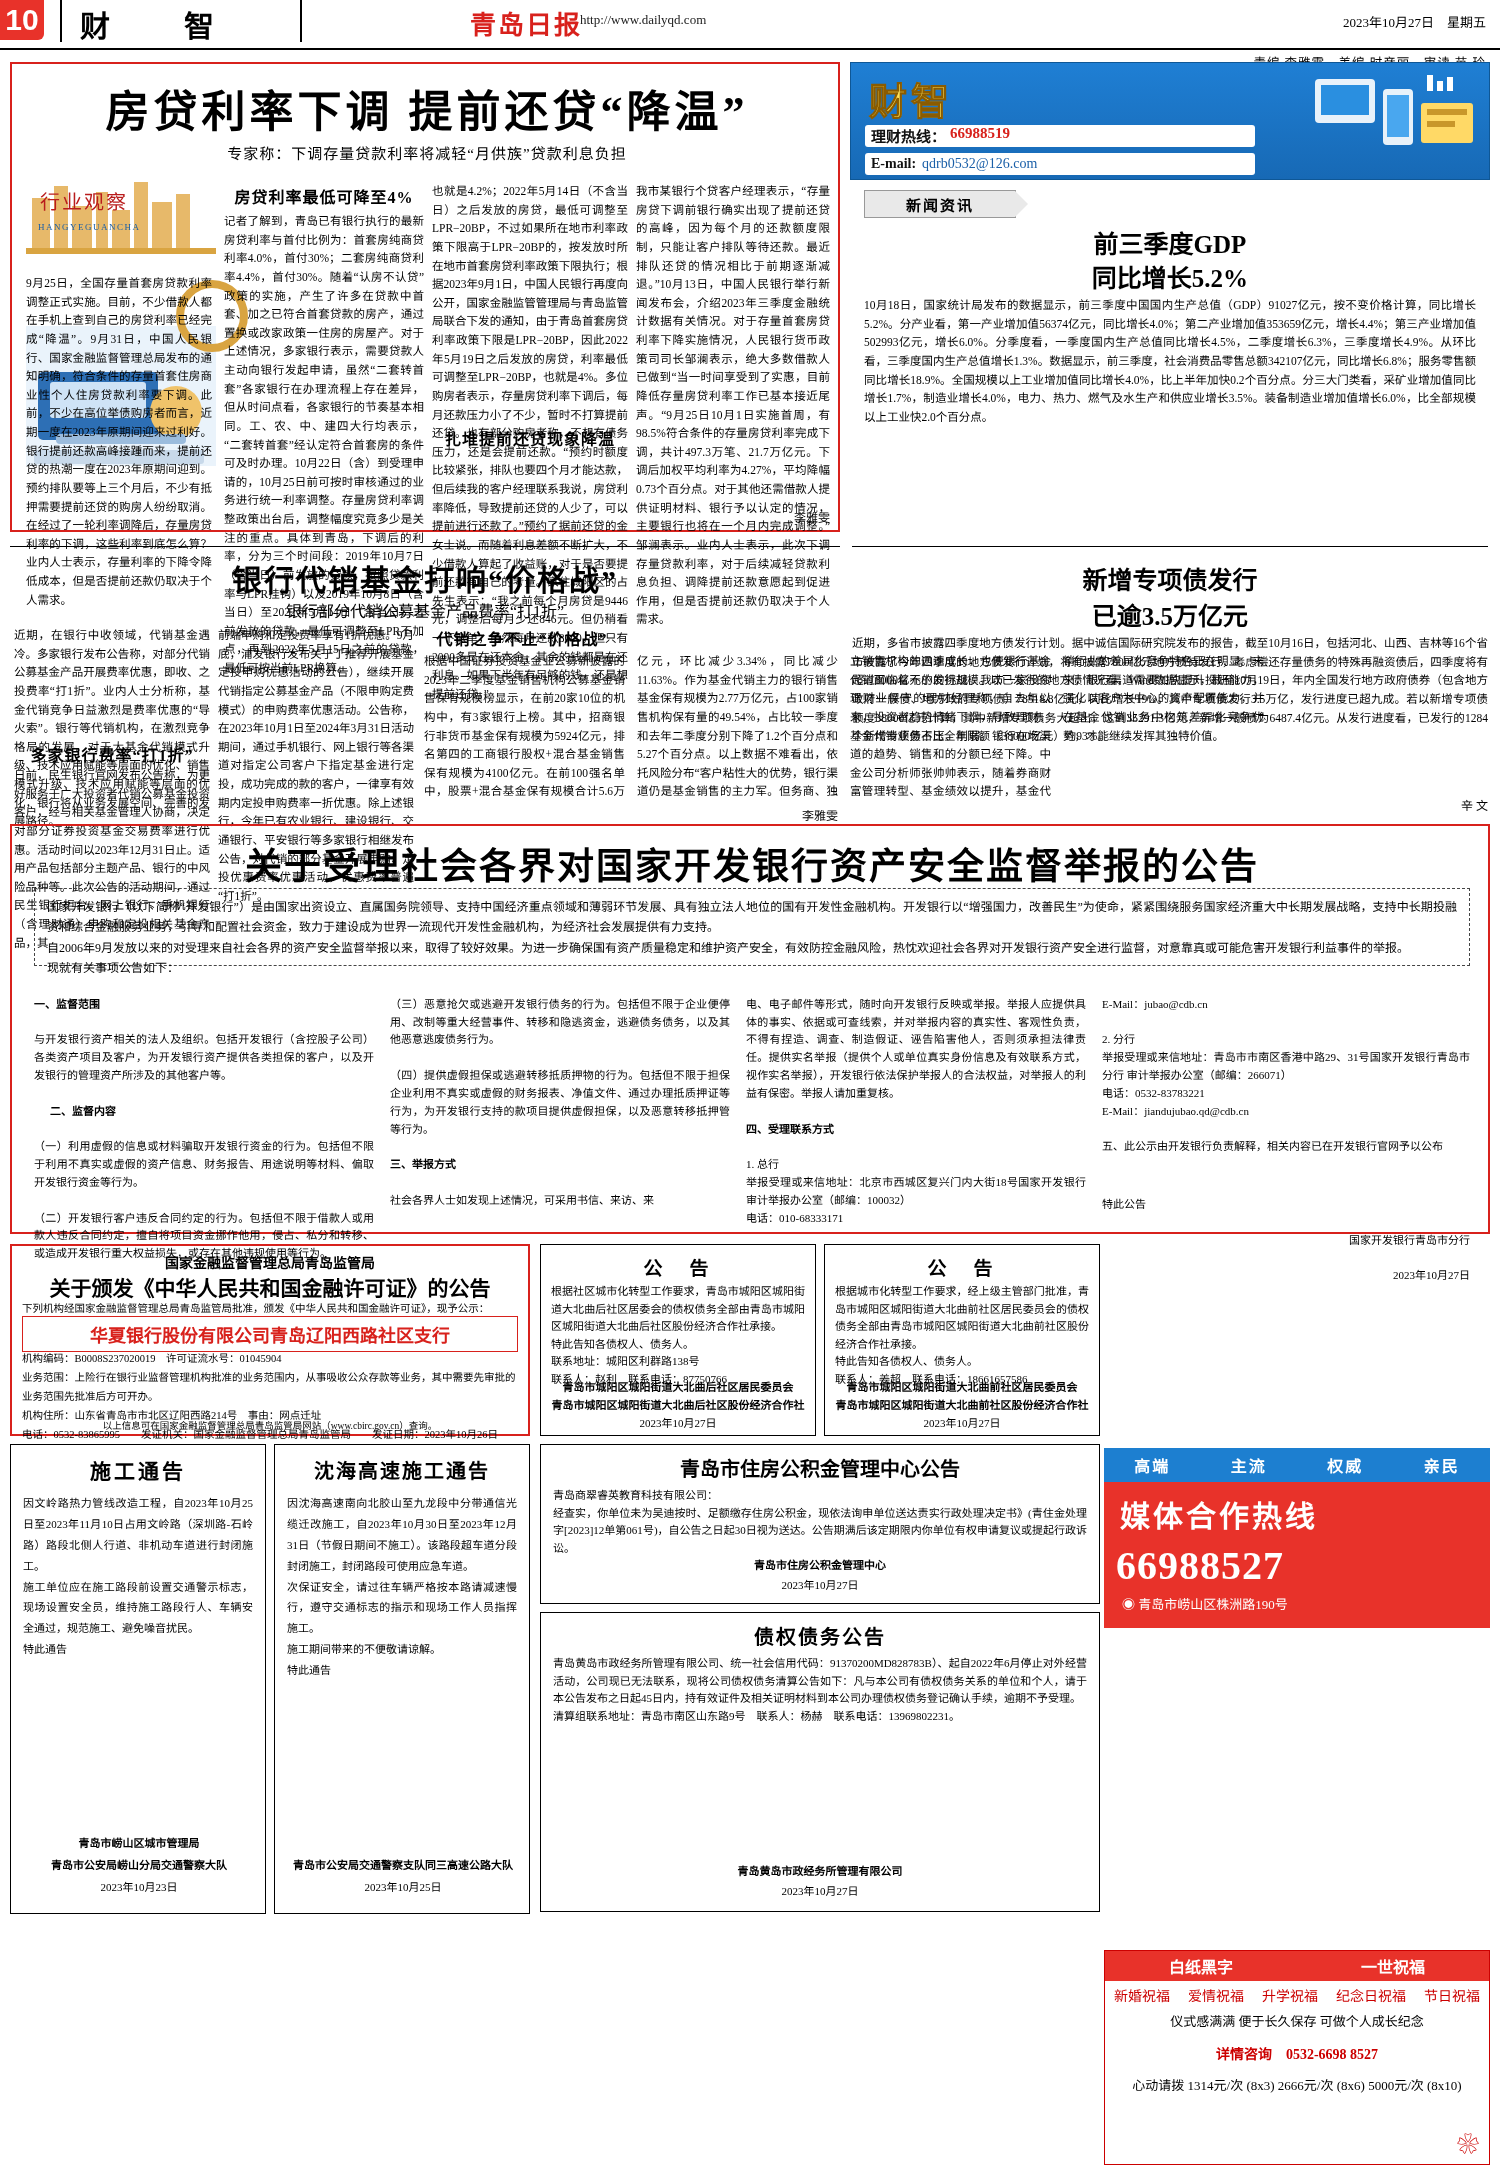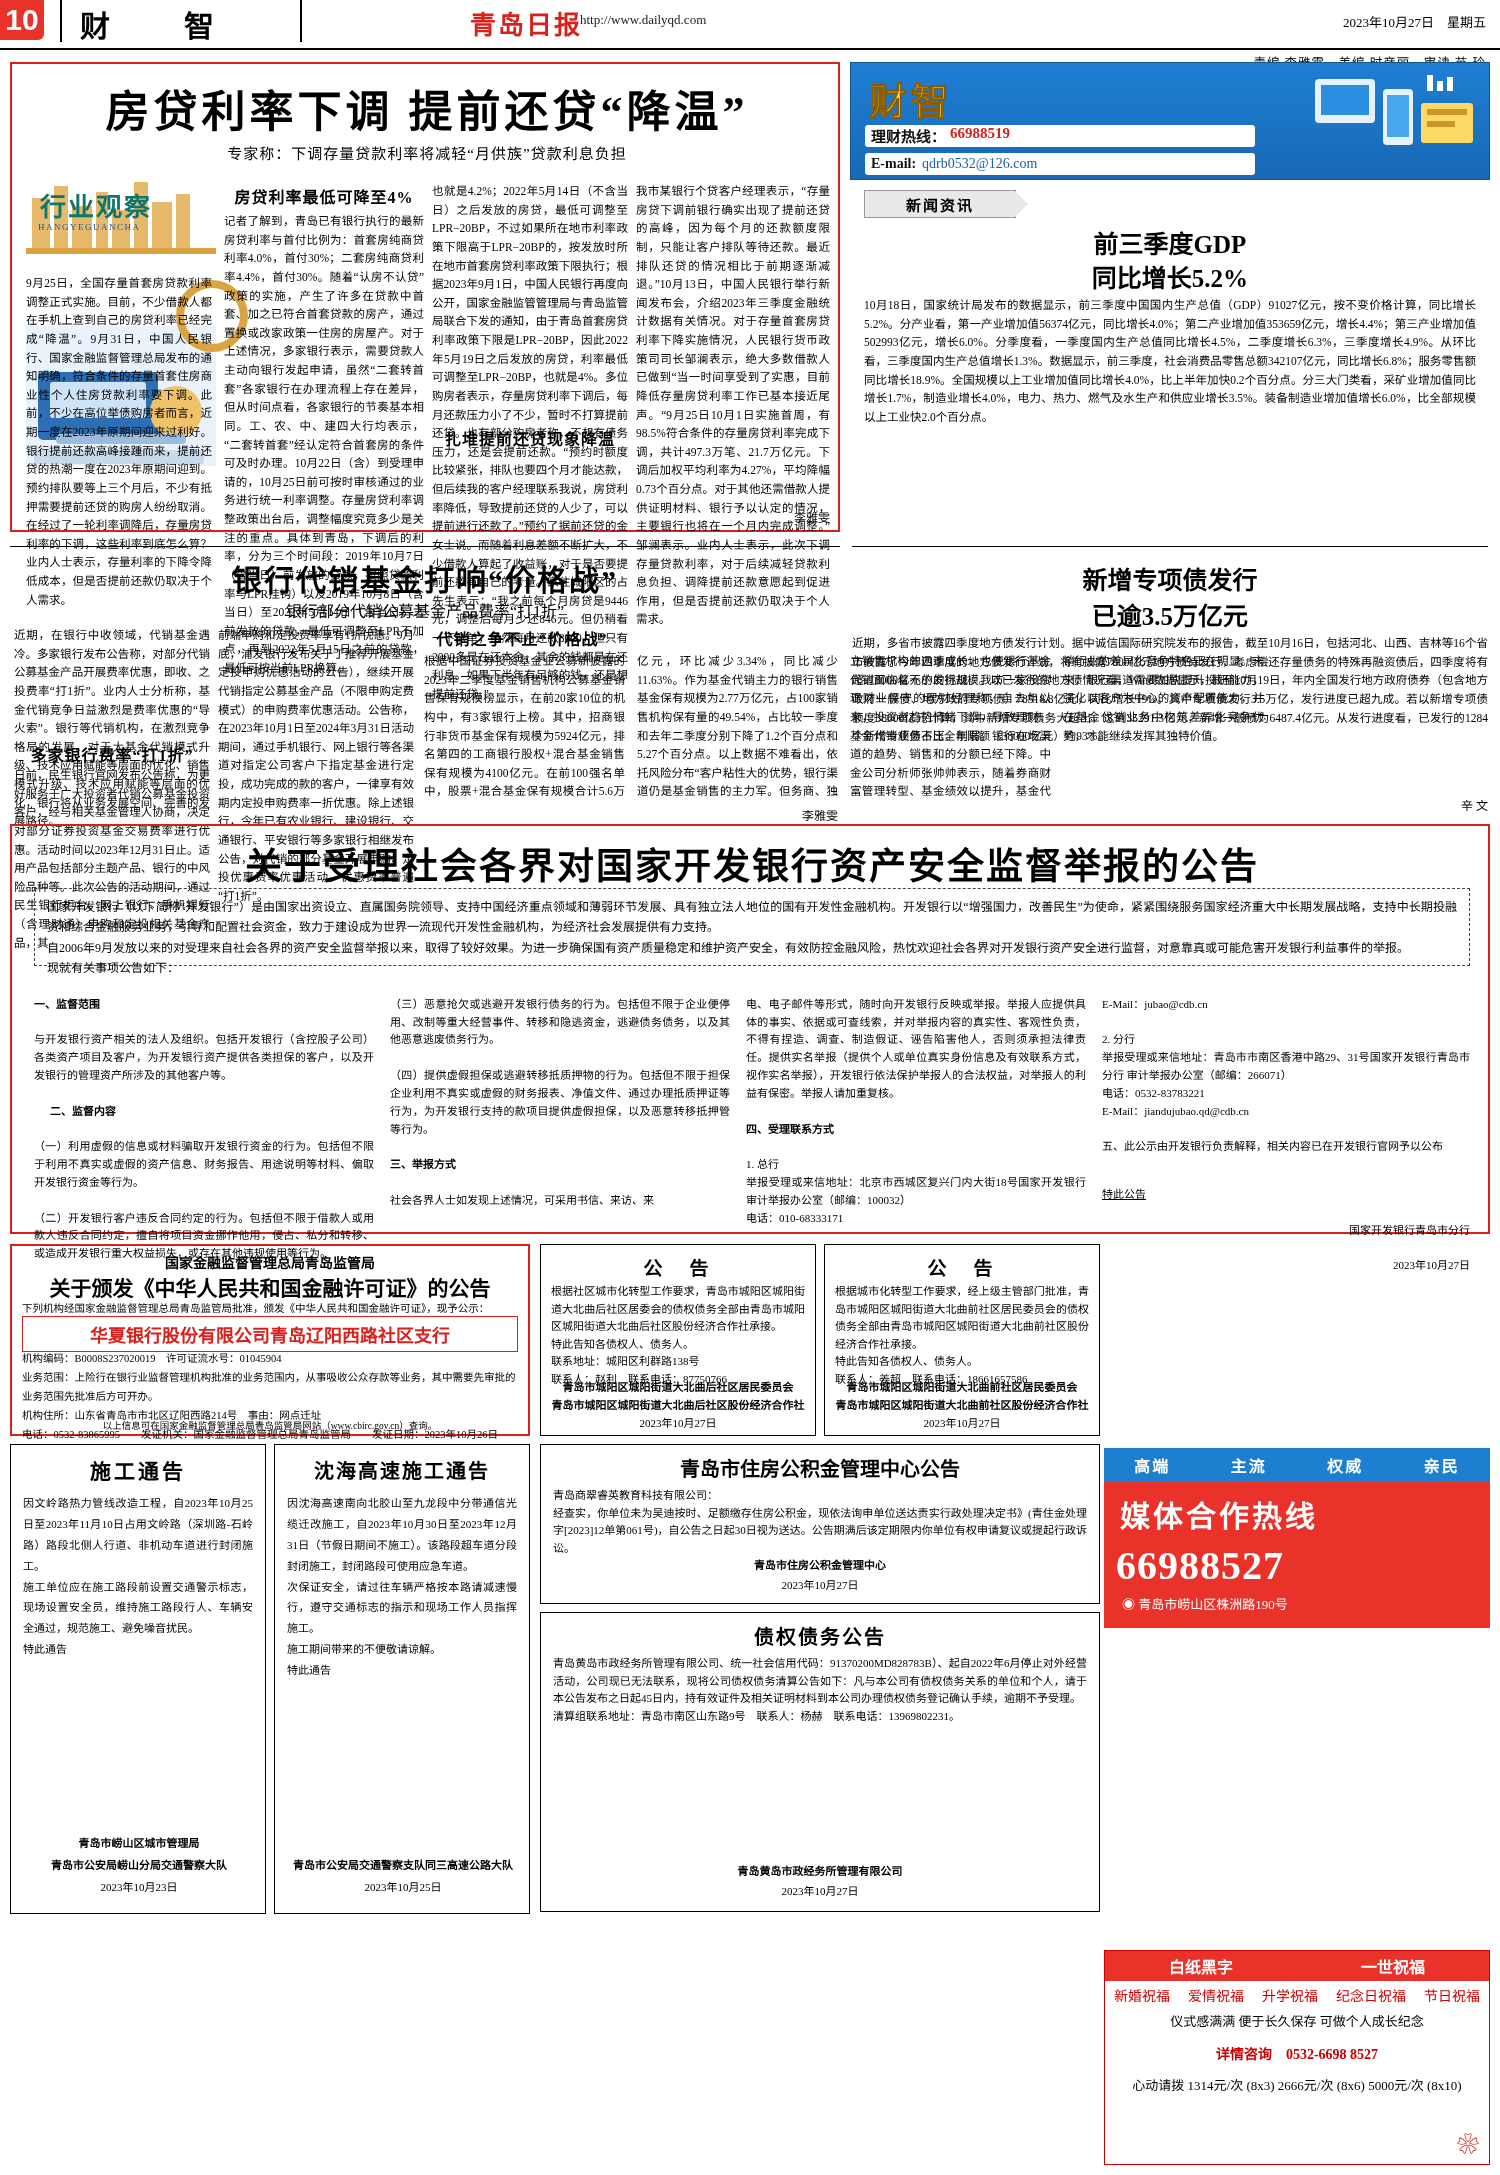--- a/index.html
+++ b/index.html
@@ -28,21 +28,21 @@
 
   
   .box{position:absolute;box-sizing:border-box;}
   .blackbox{border:1px solid #000;}
 
   
   .lead{position:absolute;left:10px;top:62px;width:830px;height:470px;border:2px solid #d8211c;box-sizing:border-box;}
   .lead-title{position:absolute;left:0;top:12px;width:830px;text-align:center;font-size:44px;font-weight:bold;letter-spacing:4px;}
   .lead-sub{position:absolute;left:0;top:78px;width:830px;text-align:center;font-size:15px;letter-spacing:1px;}
   .badge-hy{position:absolute;left:14px;top:112px;width:180px;height:80px;}
-  .badge-hy .t1{position:absolute;left:14px;top:10px;font-size:26px;font-weight:bold;color:#0f766e;letter-spacing:2px;}
+  .badge-hy .t1{position:absolute;left:14px;top:10px;font-size:20px;font-weight:normal;color:#b91c1c;letter-spacing:2px;}
   .badge-hy .t2{position:absolute;left:12px;top:46px;font-size:9px;color:#1a5fa8;letter-spacing:1.5px;}
   .gold{position:absolute;left:150px;top:104px;width:56px;height:56px;border:8px solid #d9a441;border-radius:50%;}
   .cityart{position:absolute;left:14px;top:112px;width:190px;height:300px;}
 
   .col-txt{position:absolute;font-size:11.5px;line-height:1.62;text-align:justify;}
   .sub-h{font-size:16px;font-weight:bold;text-align:center;letter-spacing:1px;}
   .byline{font-size:12px;text-align:right;}
 
   
   .rail{position:absolute;left:850px;top:62px;width:640px;height:470px;}
@@ -239,21 +239,21 @@
 电话：010-68333171</div>
     </div>
 
     <div class="col-txt" style="left:1090px;top:152px;width:368px;height:230px;font-size:11px;white-space:pre-line;">
       <div>E-Mail：jubao@cdb.cn</div>
       <div>2. 分行
 举报受理或来信地址：青岛市市南区香港中路29、31号国家开发银行青岛市分行 审计举报办公室（邮编：266071）
 电话：0532-83783221
 E-Mail：jiandujubao.qd@cdb.cn</div>
       <div>五、此公示由开发银行负责解释，相关内容已在开发银行官网予以公布</div>
-      <div style="margin-top:12px;text-decoration:underline;">特此公告</div>
+      <div style="margin-top:22px;">特此公告</div>
       <div style="text-align:right;">国家开发银行青岛市分行</div>
       <div style="text-align:right;">2023年10月27日</div>
     </div>
   </div>
 
   <div class="redlic">
     <div style="position:absolute;left:0;top:6px;width:516px;text-align:center;font-size:14px;font-weight:bold;">国家金融监督管理总局青岛监管局</div>
     <div style="position:absolute;left:0;top:26px;width:516px;text-align:center;font-size:21px;font-weight:bold;">关于颁发《中华人民共和国金融许可证》的公告</div>
     <div style="position:absolute;left:10px;top:54px;width:496px;font-size:10.5px;">下列机构经国家金融监督管理总局青岛监管局批准，颁发《中华人民共和国金融许可证》，现予公示：</div>
     <div class="bank" style="top:70px;">华夏银行股份有限公司青岛辽阳西路社区支行</div>

